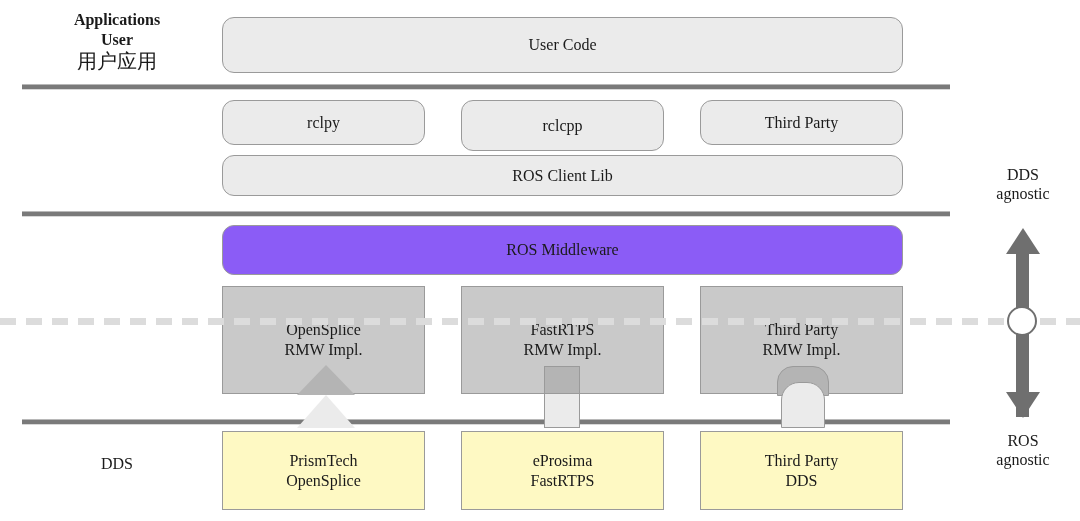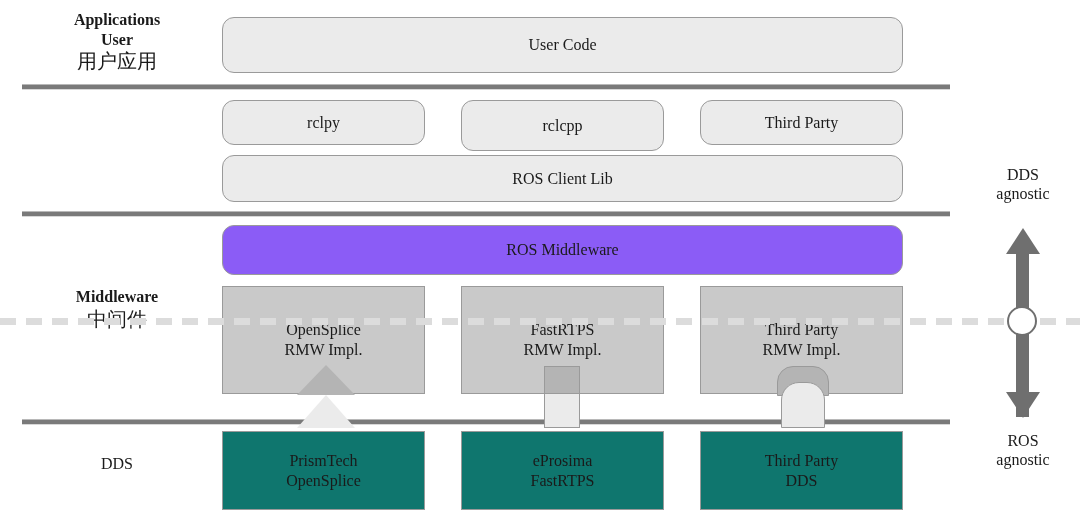--- a/index.html
+++ b/index.html
@@ -74,21 +74,21 @@
     text-align: center;
     font-size: 16px;
     line-height: 1.25;
     border: 1px solid #9a9a9a;
     background: #ebebeb;
   }
   .box.rounded { border-radius: 12px; }
   .box.light  { background: #ebebeb; }
   .box.mid    { background: #8b5cf6; }
   .box.dark   { background: #c9c9c9; }
-  .box.dds    { background: #0f766e; }
+  .box.dds    { background: #fef9c3; }
 
   
   .conn {
     position: absolute;
   }
   
   .tri {
     position: absolute;
     width: 0;
     height: 0;
@@ -142,43 +142,39 @@
 
   <div class="row-label" style="left:22px; top:10px; width:190px;">
     <span class="en">Applications</span>
     <span class="en">User</span>
     <span class="zh">用户应用</span>
   </div>
 
   <div class="row-label" style="left:22px; top:117px; width:190px;">
   </div>
 
-  <div class="row-label" style="left:22px; top:287px; width:190px;">
-    <span class="en">Middleware</span>
-    <span class="zh">中间件</span>
-  </div>
 
   <div class="row-label plain" style="left:22px; top:454px; width:190px;">
     <span class="en">DDS</span>
   </div>
 
   <div class="box rounded light" style="left:222px; top:17px; width:681px; height:56px;">
     <span>User Code</span>
   </div>
 
   <div class="box rounded light" style="left:222px; top:100px; width:203px; height:45px;">
     <span>rclpy</span>
   </div>
   <div class="box rounded light" style="left:461px; top:100px; width:203px; height:51px;">
     <span>rclcpp</span>
   </div>
   <div class="box rounded light" style="left:700px; top:100px; width:203px; height:45px;">
     <span>Third Party</span>
   </div>
-  <div class="box rounded light" style="left:222px; top:155px; width:681px; height:47px;">
+  <div class="box rounded light" style="left:222px; top:155px; width:681px; height:41px;">
     <span>ROS Client Lib</span>
   </div>
 
   <div class="box rounded mid" style="left:222px; top:225px; width:681px; height:50px;">
     <span>ROS Middleware</span>
   </div>
 
   <div class="box dark" style="left:222px; top:286px; width:203px; height:108px; flex-direction:column;">
     <span>OpenSplice</span>
     <span>RMW Impl.</span>

